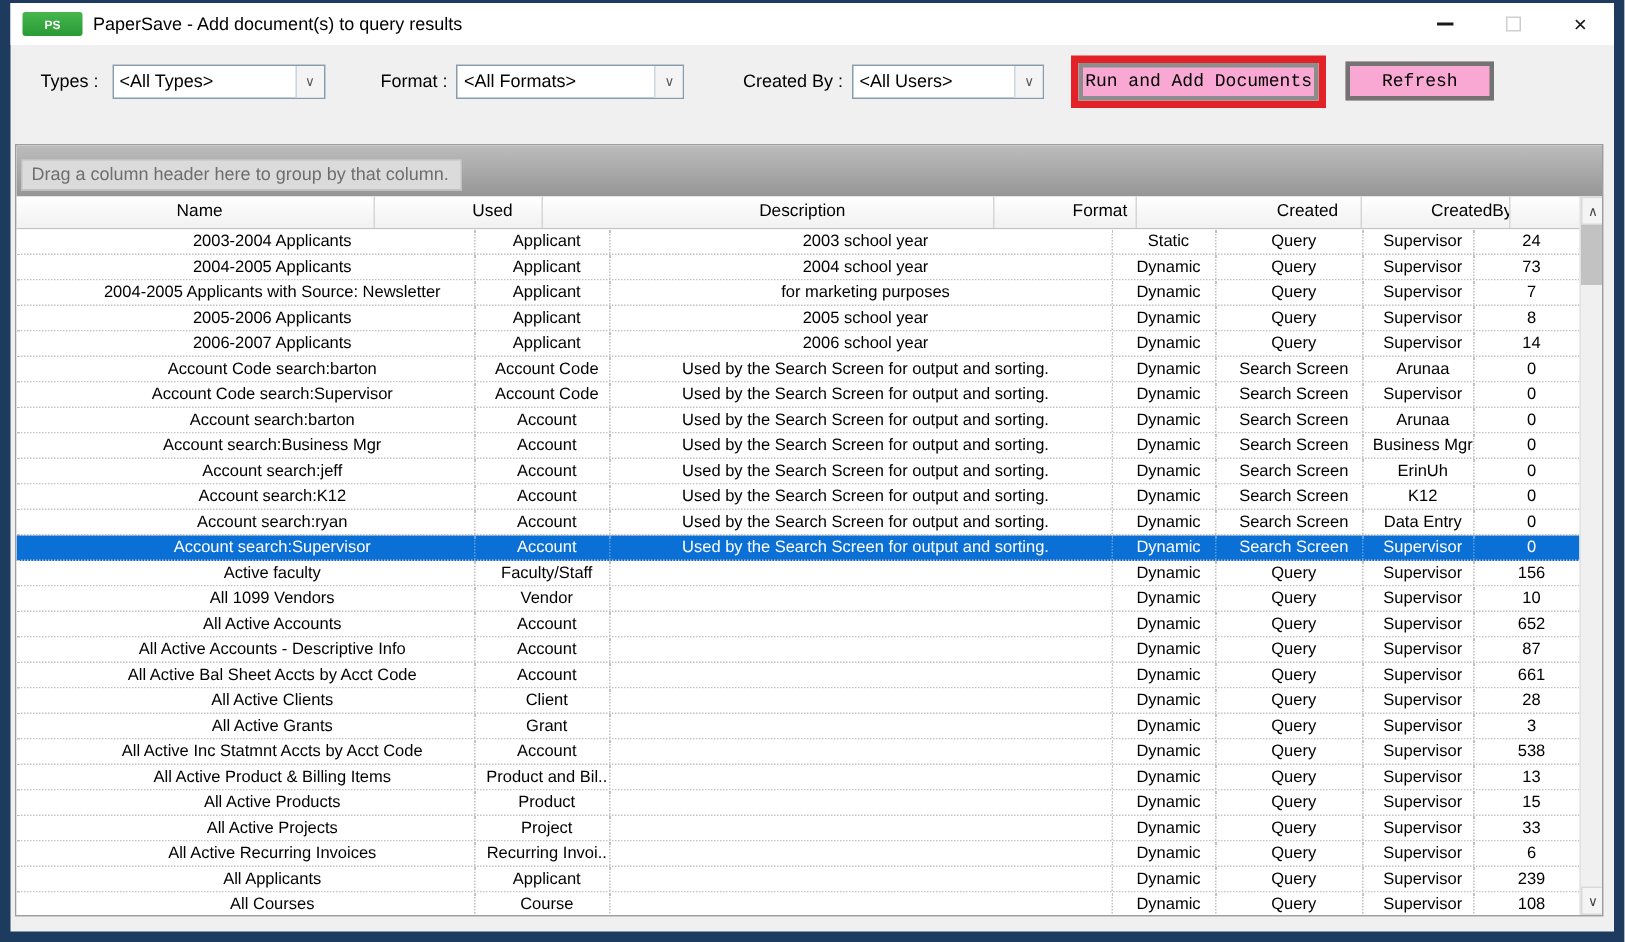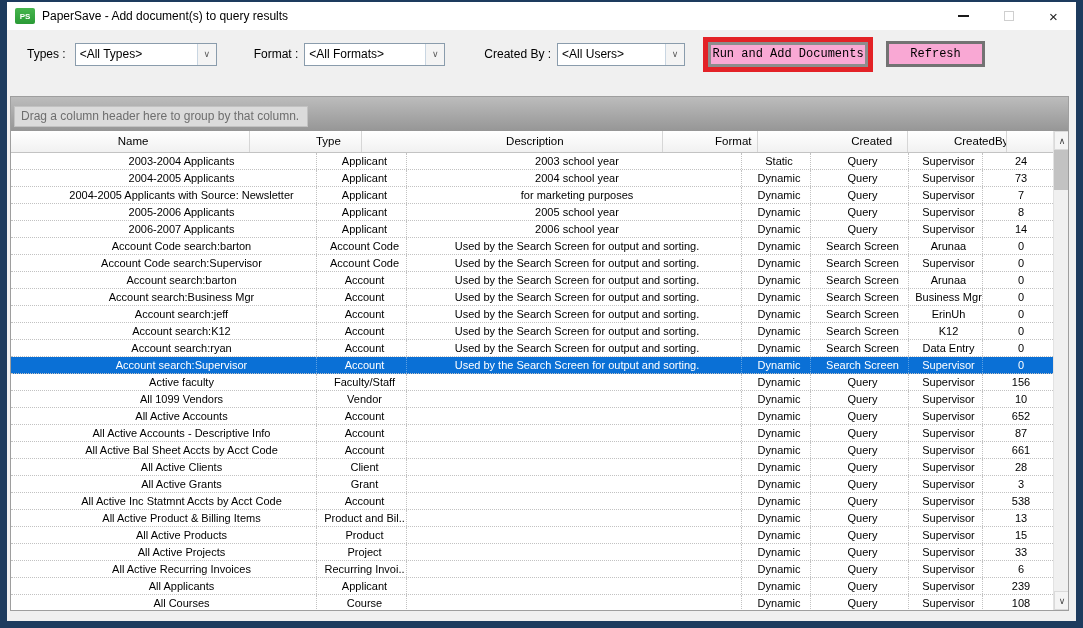--- a/index.html
+++ b/index.html
@@ -9,21 +9,21 @@
     width:1083px; height:628px;
     border:solid #1d3b5e; border-width:2px 7px 7px 7px;
     background:#f0f0f0;
     display:flex; flex-direction:column;
     position:relative;
   }
 
   
   .titlebar { height:28px; background:#ffffff; display:flex; align-items:center; flex:none; }
   .app-icon {
-    width:20px; height:16px; margin-left:8px; border-radius:2px;
+    width:40px; height:16px; margin-left:8px; border-radius:2px;
     background:linear-gradient(#46b64d,#2a9a35);
     color:#fff; font-size:8px; font-weight:bold;
     display:flex; align-items:center; justify-content:center; flex:none;
   }
   .title-text { margin-left:7px; font-size:12px; color:#000; white-space:nowrap; }
   .win-controls { margin-left:auto; display:flex; height:100%; }
   .win-btn { width:45px; height:100%; display:flex; align-items:center; justify-content:center; }
   .glyph-min { width:11px; height:0; border-top:2px solid #1a1a1a; }
   .glyph-max { width:10px; height:10px; border:1px solid #cfcfcf; }
   .glyph-close { font-size:15px; color:#1a1a1a; line-height:1; }
@@ -36,21 +36,21 @@
     display:flex; align-items:center; font-size:12px; color:#000;
   }
   .combo .cval { flex:1; padding-left:4px; white-space:nowrap; overflow:hidden; }
   .combo .cbtn {
     width:19px; height:100%; background:#f4f4f4; border-left:1px solid #c9d6e2;
     display:flex; align-items:center; justify-content:center;
     font-size:9px; color:#5a5a5a; flex:none;
   }
   .combo-types { width:142px; margin-left:9px; }
   .lbl-format { margin-left:37px; }
-  .combo-format { width:141px; margin-left:6px; }
+  .combo-format { width:152px; margin-left:6px; }
   .lbl-createdby { margin-left:39px; }
   .combo-users { width:128px; margin-left:6px; }
   .red-wrap { margin-left:18px; border:5px solid #e32227; flex:none; }
   .btn {
     height:25px; background:#f9a8d4; border:3px solid #737373;
     font-size:12px; color:#000; font-family:Liberation Mono, monospace;
     display:flex; align-items:center; justify-content:center;
   }
   .btn-run { width:160px; border-color:#8d8d8d; }
   .btn-refresh { width:99px; height:26px; margin-left:13px; }
@@ -160,21 +160,21 @@
   <div class="grid">
     <div class="group-bar">
       <span class="group-hint">Drag a column header here to group by that column.</span>
     </div>
 
     <div class="grid-lower">
       <div class="grid-main">
         <div class="header-row">
 
         <div class="hcell">Name</div>
-            <div class="hcell">Type</div>
+            <div class="hcell">Used</div>
             <div class="hcell">Description</div>
             <div class="hcell">Format</div>
             <div class="hcell">Created</div>
             <div class="hcell">CreatedBy</div>
             <div class="hcell">Records</div>
           </div>
 
         <div class="rows">
 
         <div class="row">

